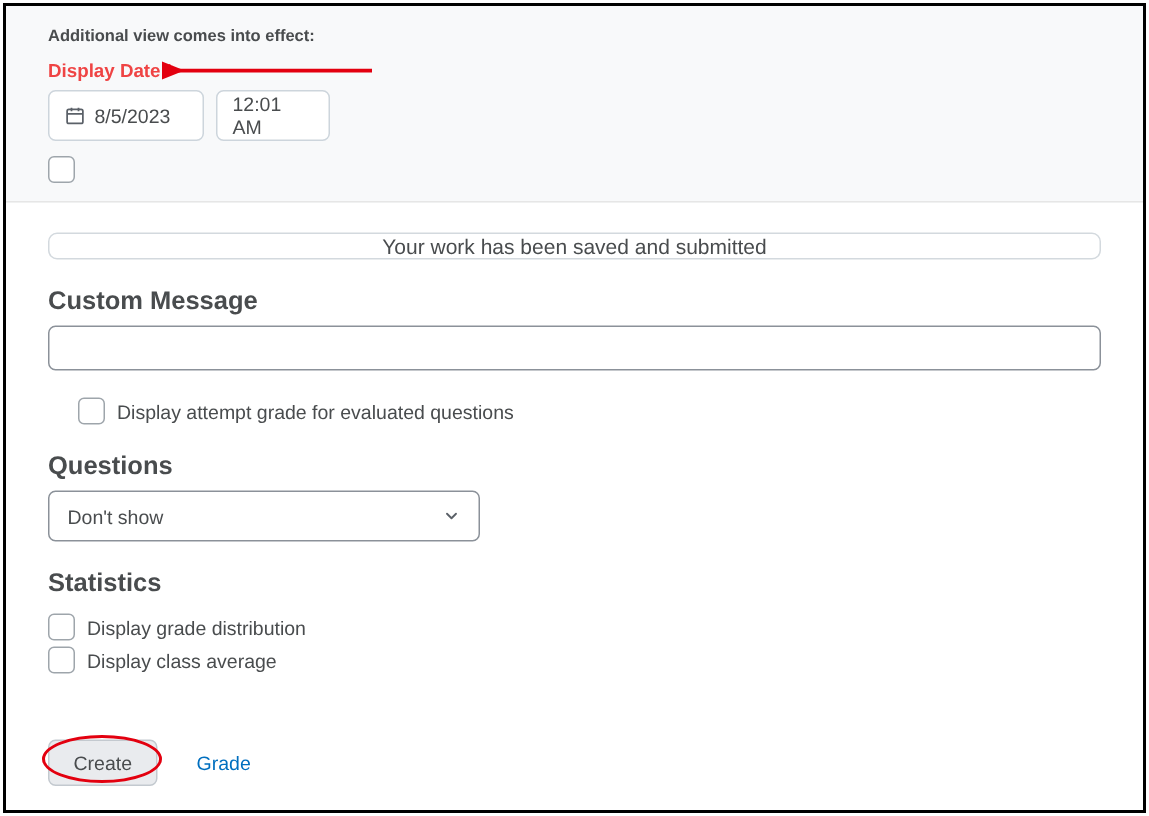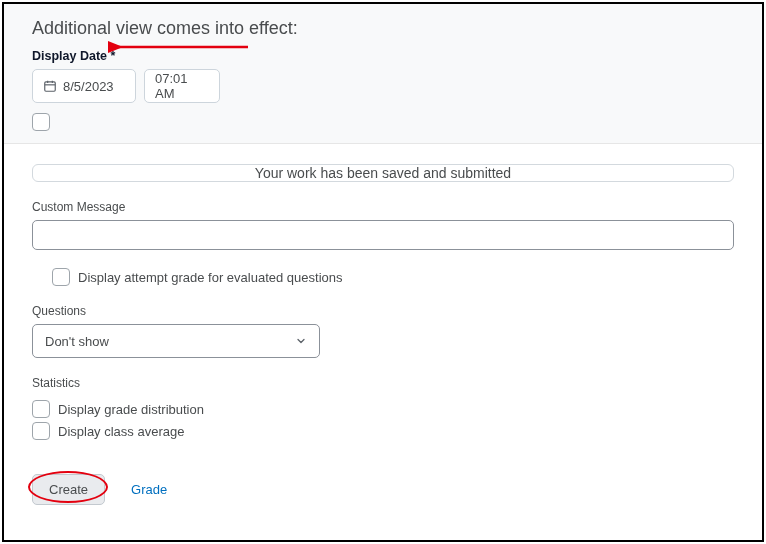--- a/index.html
+++ b/index.html
@@ -22,29 +22,29 @@
     position: relative;
     overflow: hidden;
   }
   .top-section {
     background: #f8f9fa;
     padding: 14px 28px 12px 28px;
     border-bottom: 1px solid #e6e6e6;
     position: relative;
   }
   .heading-small {
-    font-weight: 400;
-    font-size: 18px;
+    font-weight: 700;
+    font-size: 11px;
     color: #494c4e;
     margin-bottom: 10px;
   }
   .label-strong {
     font-size: 12.5px;
     font-weight: 700;
-    color: #0f172a;
+    color: #ef4444;
     margin-bottom: 6px;
   }
   .row { display: flex; gap: 8px; align-items: center; }
   .date-input, .time-input {
     display: flex;
     align-items: center;
     background: #fff;
     border: 1px solid #cdd5dc;
     border-radius: 5px;
     padding: 6px 10px;
@@ -82,21 +82,21 @@
   .banner {
     border: 1px solid #d3d9de;
     border-radius: 6px;
     background: #fff;
     text-align: center;
     padding: 0;
     font-size: 14px;
     color: #494c4e;
     margin-bottom: 18px;
   }
-  .section-label { font-size: 12px; font-weight: 400; color: #494c4e; margin-bottom: 6px; }
+  .section-label { font-size: 17px; font-weight: 700; color: #494c4e; margin-bottom: 6px; }
   .text-input {
     width: 100%;
     height: 30px;
     border: 1px solid #8b9199;
     border-radius: 5px;
     background: #fff;
     padding: 4px 8px;
     font-size: 13px;
   }
   .block { margin-bottom: 18px; }
@@ -163,21 +163,21 @@
           <svg width="14" height="14" viewBox="0 0 24 24" fill="none" stroke="#5b6168" stroke-width="2">
             <rect x="3" y="5" width="18" height="16" rx="2"></rect>
             <line x1="3" y1="10" x2="21" y2="10"></line>
             <line x1="8" y1="3" x2="8" y2="7"></line>
             <line x1="16" y1="3" x2="16" y2="7"></line>
           </svg>
         </span>
         <span>8/5/2023</span>
       </div>
       <div class="time-input">
-        <span>07:01 AM</span>
+        <span>12:01 AM</span>
       </div>
     </div>
     <div class="checkbox-row">
       <div class="cb"></div>
     </div>
 
     <svg class="arrow" width="150" height="14">
       <defs>
         <marker id="ah" markerWidth="10" markerHeight="8" refX="2" refY="4" orient="auto">
           <polygon points="10 0, 0 4, 10 8" fill="#e3000f"></polygon>
@@ -207,21 +207,21 @@
       <div class="select">
         <span>Don't show</span>
         <span class="chev">
           <svg width="12" height="12" viewBox="0 0 24 24" fill="none" stroke="#5b6168" stroke-width="2.5" stroke-linecap="round" stroke-linejoin="round">
             <polyline points="6 9 12 15 18 9"></polyline>
           </svg>
         </span>
       </div>
     </div>
 
-    <div class="block" style="margin-bottom:4px;">
+    <div class="block" style="margin-bottom:14px;">
       <div class="section-label">Statistics</div>
       <div class="checkbox-row">
         <div class="cb"></div>
         <span class="cb-label">Display grade distribution</span>
       </div>
       <div class="checkbox-row" style="margin-top:4px;">
         <div class="cb"></div>
         <span class="cb-label">Display class average</span>
       </div>
     </div>

